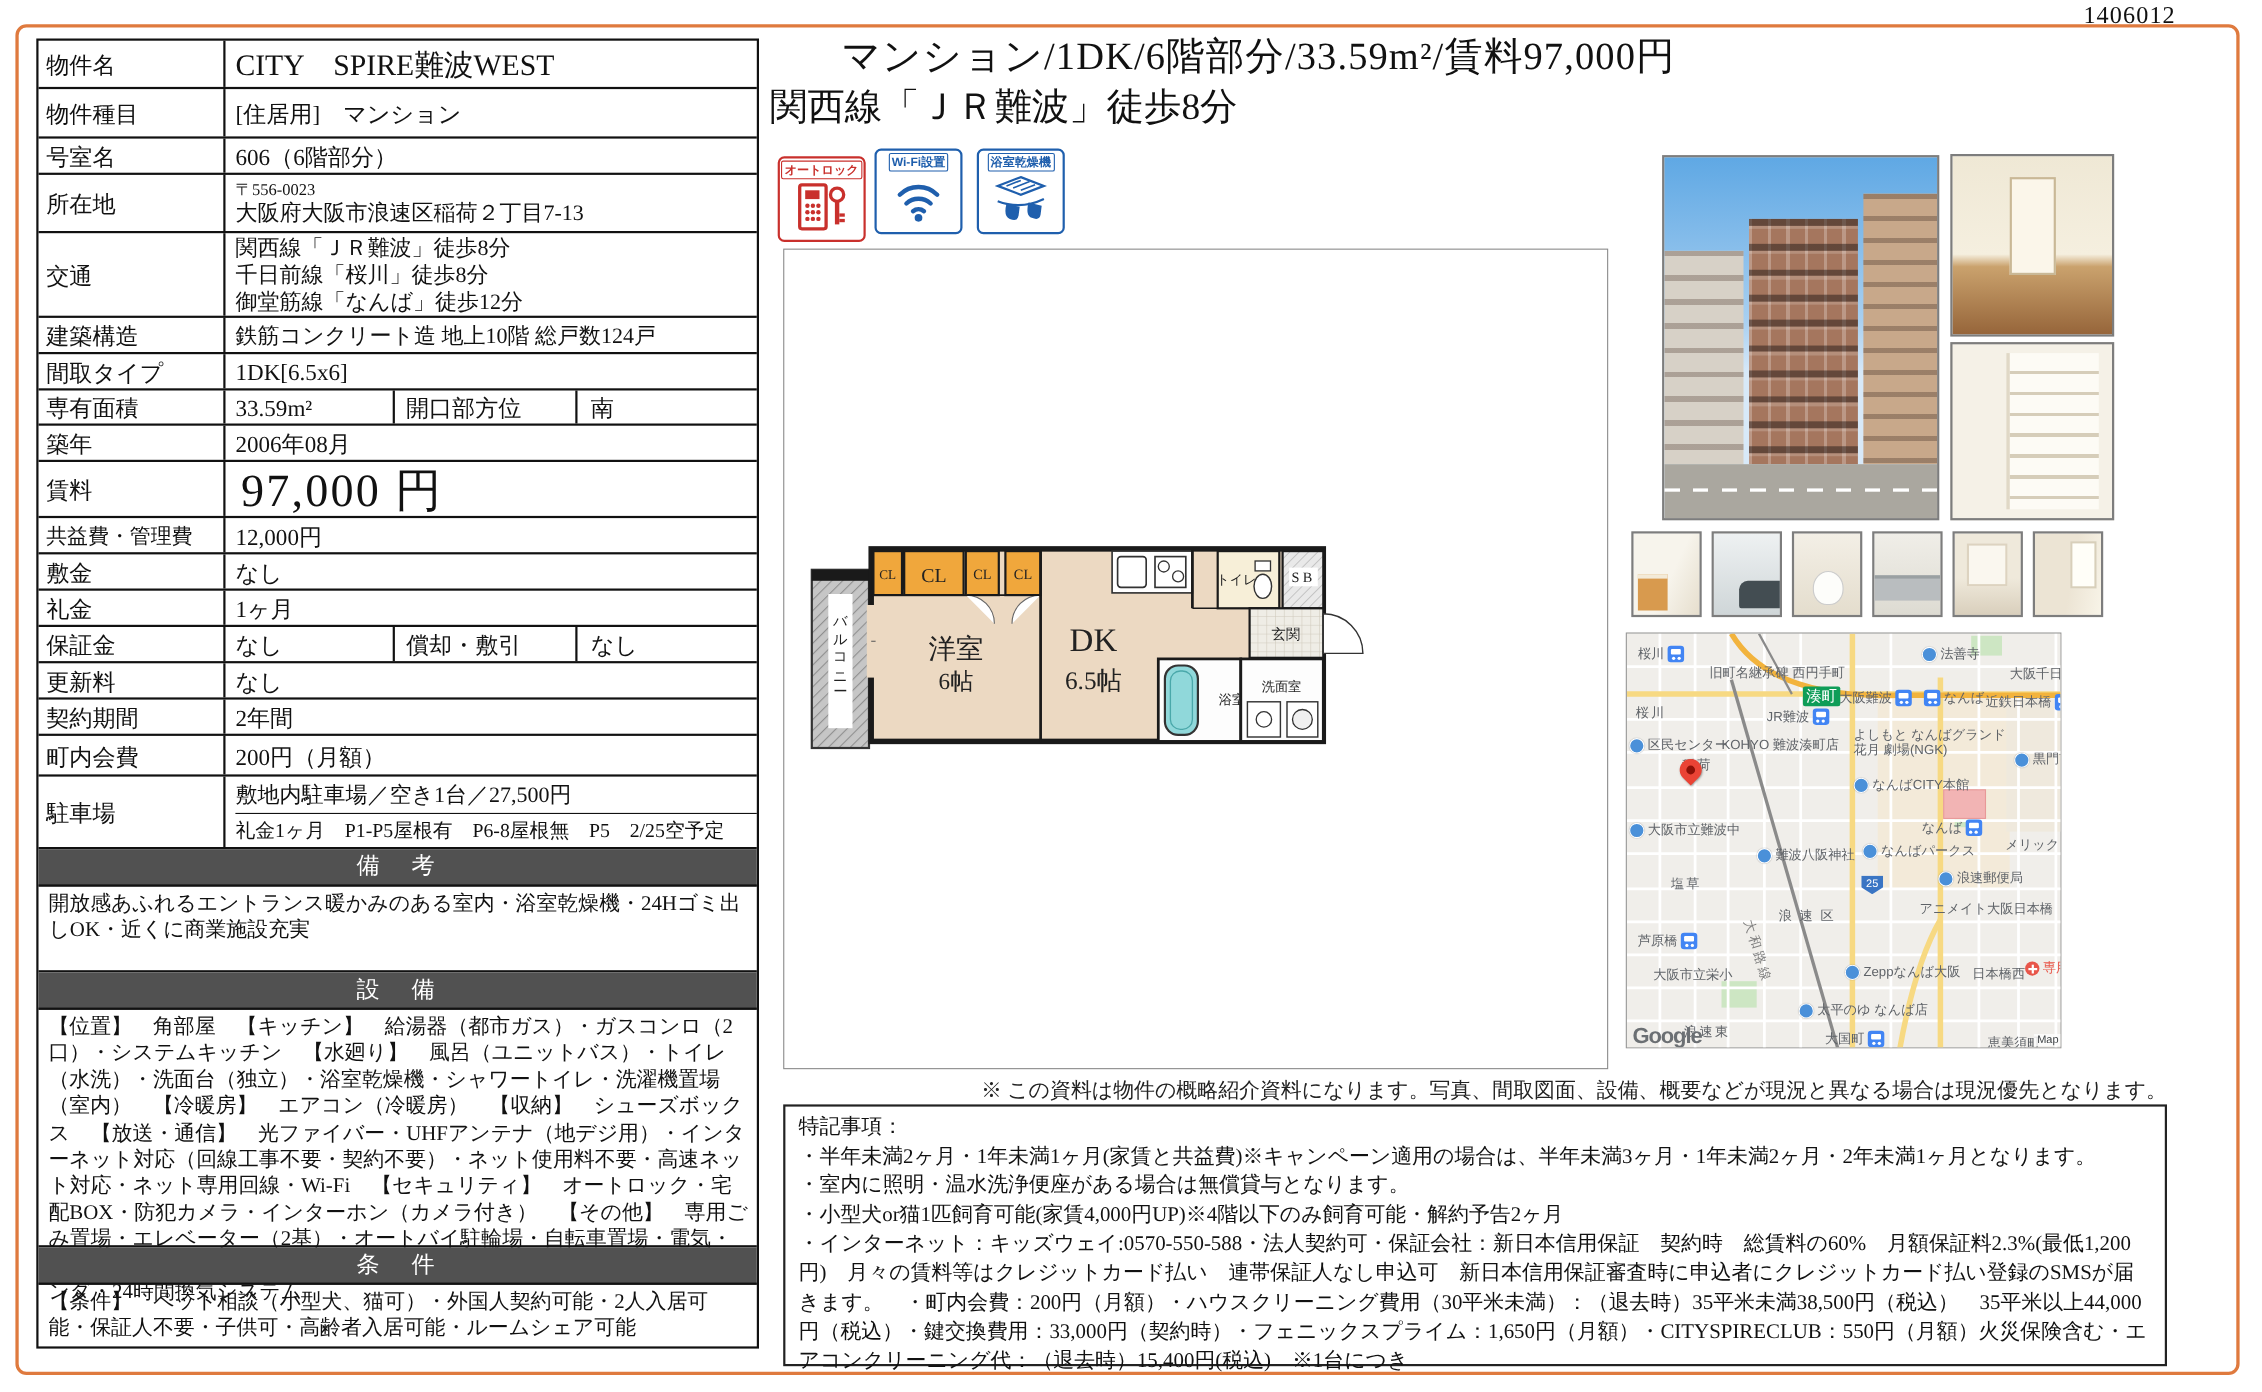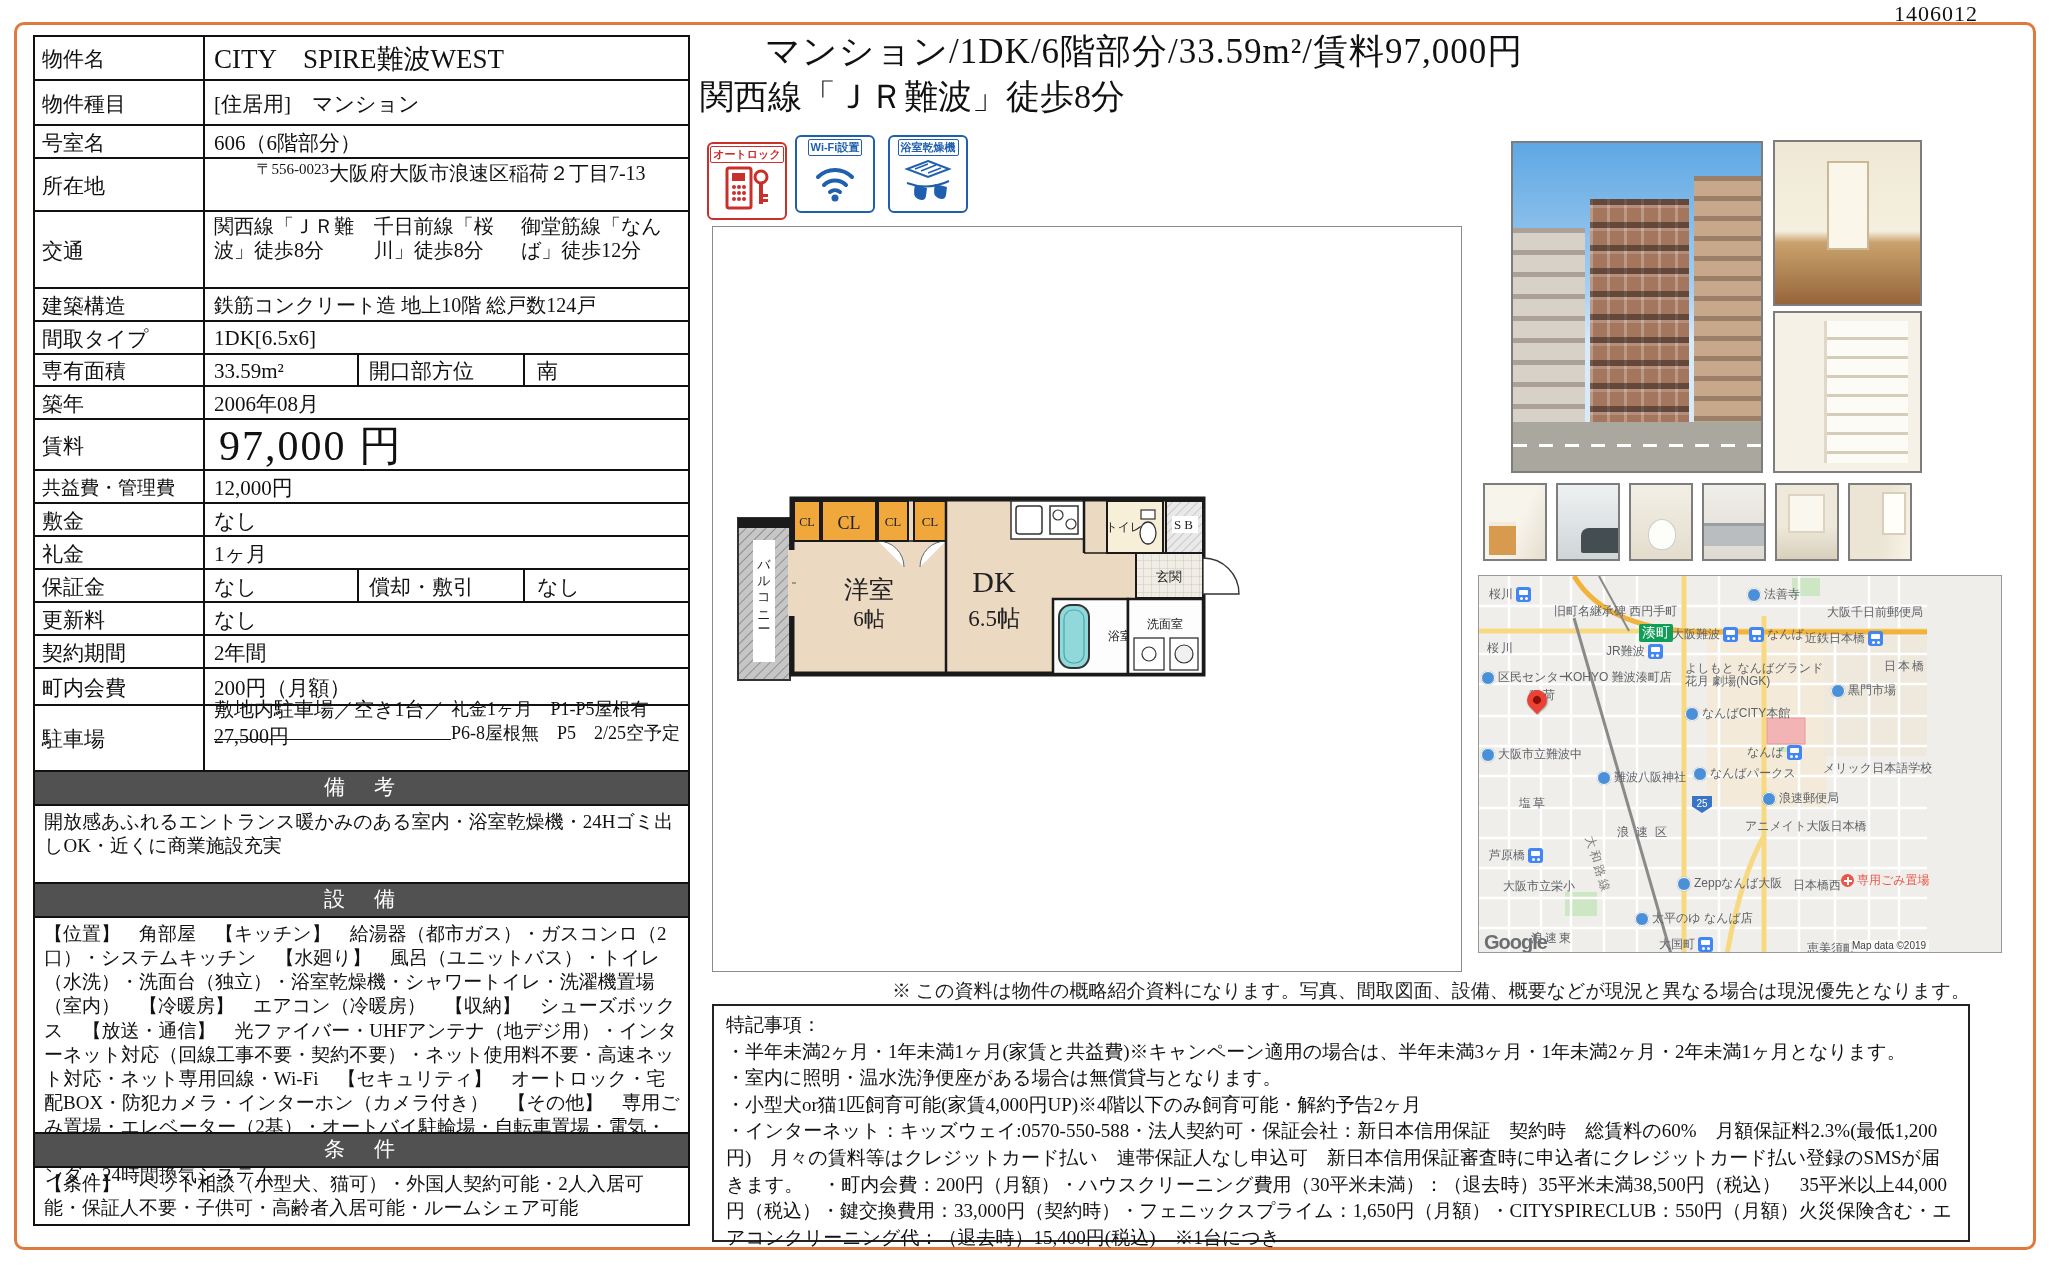--- a/index.html
+++ b/index.html
@@ -13,21 +13,21 @@
   .spec-table{position:absolute;left:33px;top:35px;width:657px;border:2px solid #111;
         background:#fff;display:flex;flex-direction:column;box-sizing:border-box;}
   .trow{display:flex;border-bottom:2px solid #111;box-sizing:border-box;flex:0 0 auto;}
   .trow:last-child{border-bottom:none;}
   .tl{width:170px;flex:0 0 170px;border-right:2px solid #111;box-sizing:border-box;
         padding:2px 4px 0 7px;font-size:21px;display:flex;align-items:center;}
   .tl.sm{font-size:19px;}
   .tv{flex:1;padding:2px 4px 0 9px;font-size:21px;display:flex;align-items:center;box-sizing:border-box;}
   .tv.big{font-size:27px;letter-spacing:0px;}
   .tv.rent{font-size:42px;letter-spacing:2px;padding-left:14px;}
-  .tv.col{align-items:flex-start;justify-content:center;padding:2px 0 0 9px;}
+  .tv.col{flex-direction:column;align-items:flex-start;justify-content:center;padding:2px 0 0 9px;text-align:right;}
   .tv .sub{font-size:15px;line-height:1.1;}
   .tv .l20{font-size:20px;line-height:1.22;}
   .tv2{flex:1;padding:2px 4px 0 12px;font-size:21px;display:flex;align-items:center;box-sizing:border-box;}
   .tl2{width:168px;flex:0 0 168px;border-left:2px solid #111;border-right:2px solid #111;
         box-sizing:border-box;padding:2px 4px 0 10px;font-size:21px;display:flex;align-items:center;}
   .tvw{flex:0 0 152px;width:152px;padding:2px 4px 0 9px;font-size:21px;display:flex;align-items:center;box-sizing:border-box;}
   .h45{height:45px}.h44{height:44px}.h33{height:33px}.h53{height:53px}.h77{height:77px}
   .h32{height:32px}.h51{height:51px}.h37{height:37px}.h66{height:66px}
   .pk1{height:34px;display:flex;align-items:center;width:100%;border-bottom:1.5px solid #111;box-sizing:border-box;font-size:20px;}
   .pk2{height:30px;display:flex;align-items:center;width:100%;font-size:18px;}
@@ -83,21 +83,21 @@
   .sp3{background:linear-gradient(#f3efe6,#e4ddcd);}
   .sp3 i{left:28%;bottom:12%;width:44%;height:40%;background:#fdfdfa;border-radius:50% 50% 45% 45%;border:1px solid #ccc;}
   .sp4{background:linear-gradient(#f0eee8,#dddbd2);}
   .sp4 i{left:0;bottom:18%;width:100%;height:26%;background:#b9bdbf;border-top:3px solid #9aa0a2;}
   .sp5{background:linear-gradient(#efe9db 55%,#d9cfbc);}
   .sp5 i{left:18%;top:12%;width:56%;height:48%;background:#faf7ef;border:2px solid #ddd3c0;}
   .sp6{background:linear-gradient(100deg,#ece4d4 55%,#f8f4e8);}
   .sp6 i{right:6%;top:10%;width:34%;height:52%;background:#fffef8;border:2px solid #d8cfba;}
 
   
-  .map{position:absolute;left:1478px;top:575px;width:524px;height:378px;border:1.5px solid #999;
+  .map{position:absolute;left:1478px;top:575px;width:396px;height:378px;border:1.5px solid #999;
        box-sizing:border-box;background:#f0eeea;overflow:hidden;
        font-family:"Liberation Sans","DejaVu Sans",sans-serif;}
   .map svg{position:absolute;left:0;top:0;}
   .poi{position:absolute;white-space:nowrap;display:flex;align-items:center;gap:3px;}
   .poi.lbl,.poi.lbl2{font-size:12px;color:#5f6368;}
   .poi.area{font-size:13px;color:#9aa0a6;letter-spacing:2px;}
   .poi.ward{font-size:19px;color:#8d9198;letter-spacing:7px;}
   .poi.st{font-size:13px;color:#202124;}
   .poi.poi,.poi.cross{font-size:12px;color:#5f6368;}
   .poi.rail{font-size:12px;color:#7d7d7d;transform:rotate(73deg);transform-origin:left top;letter-spacing:3px;}

